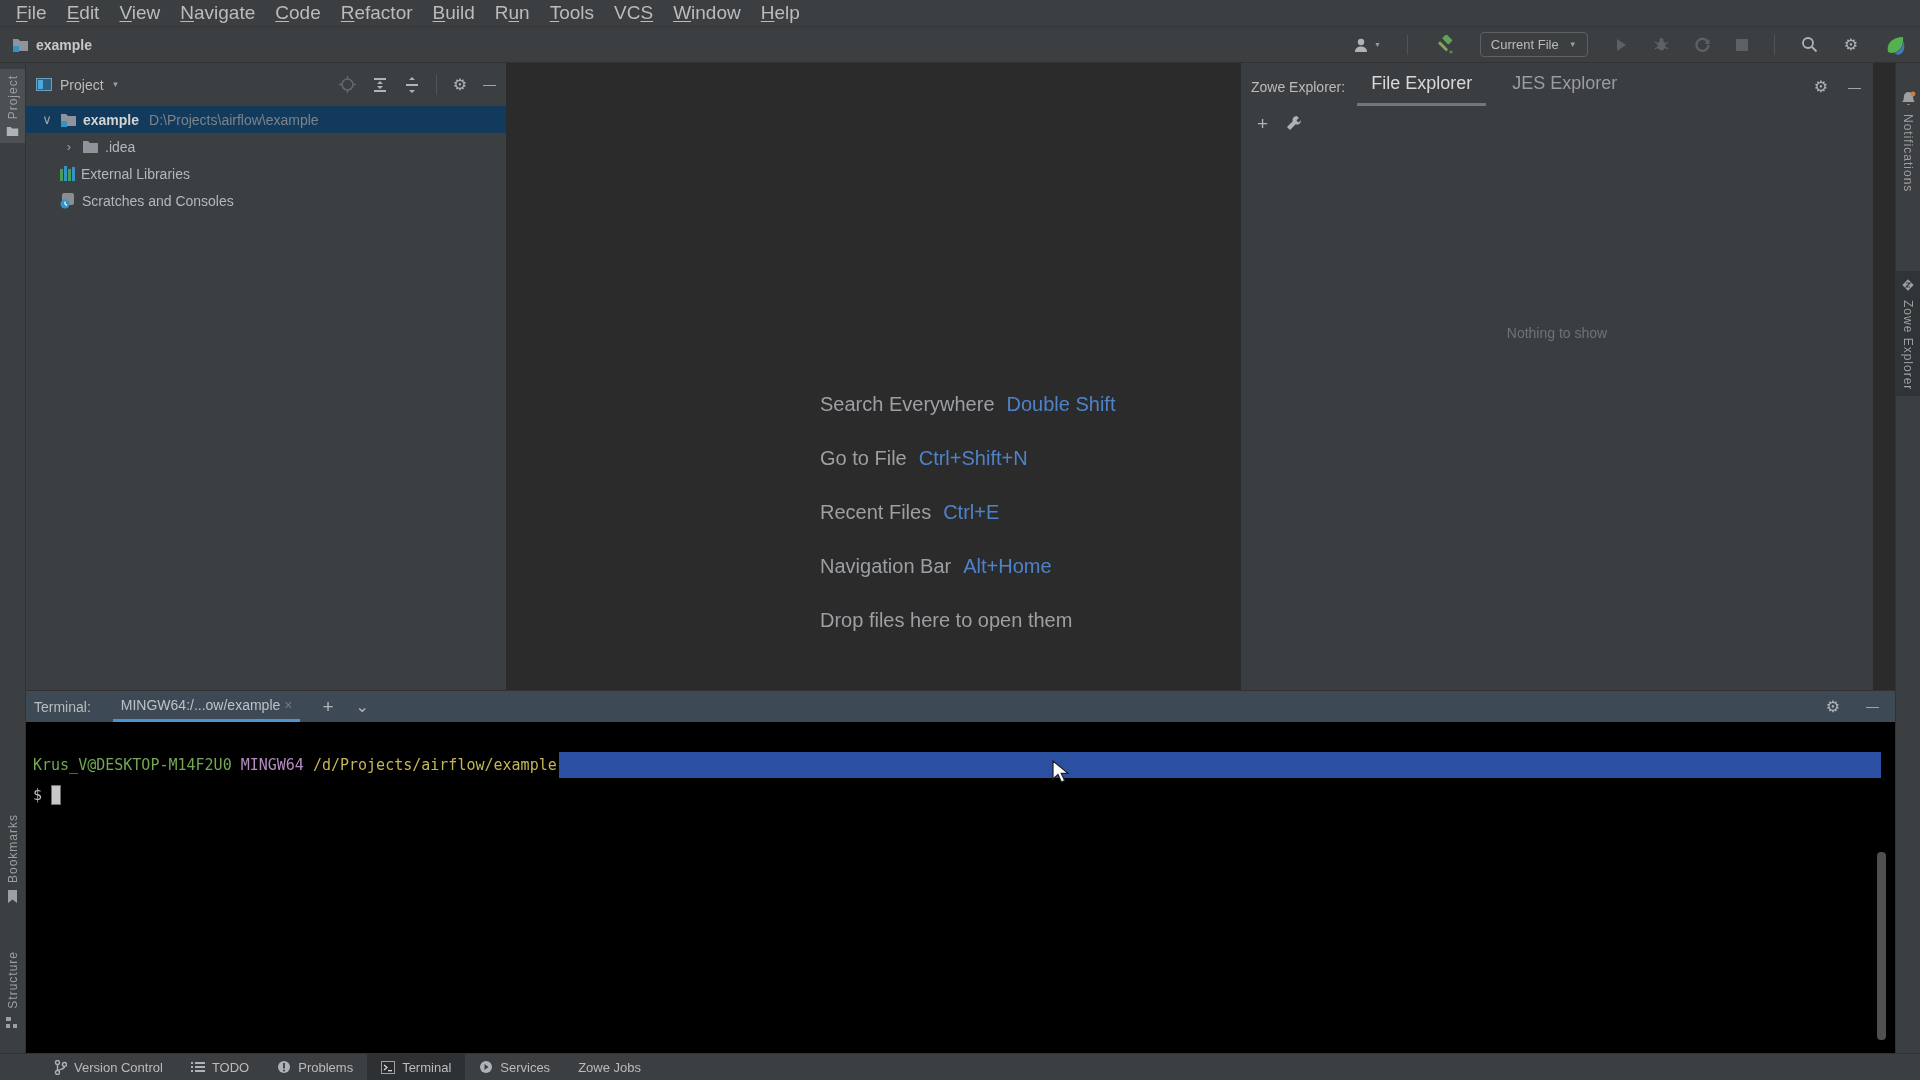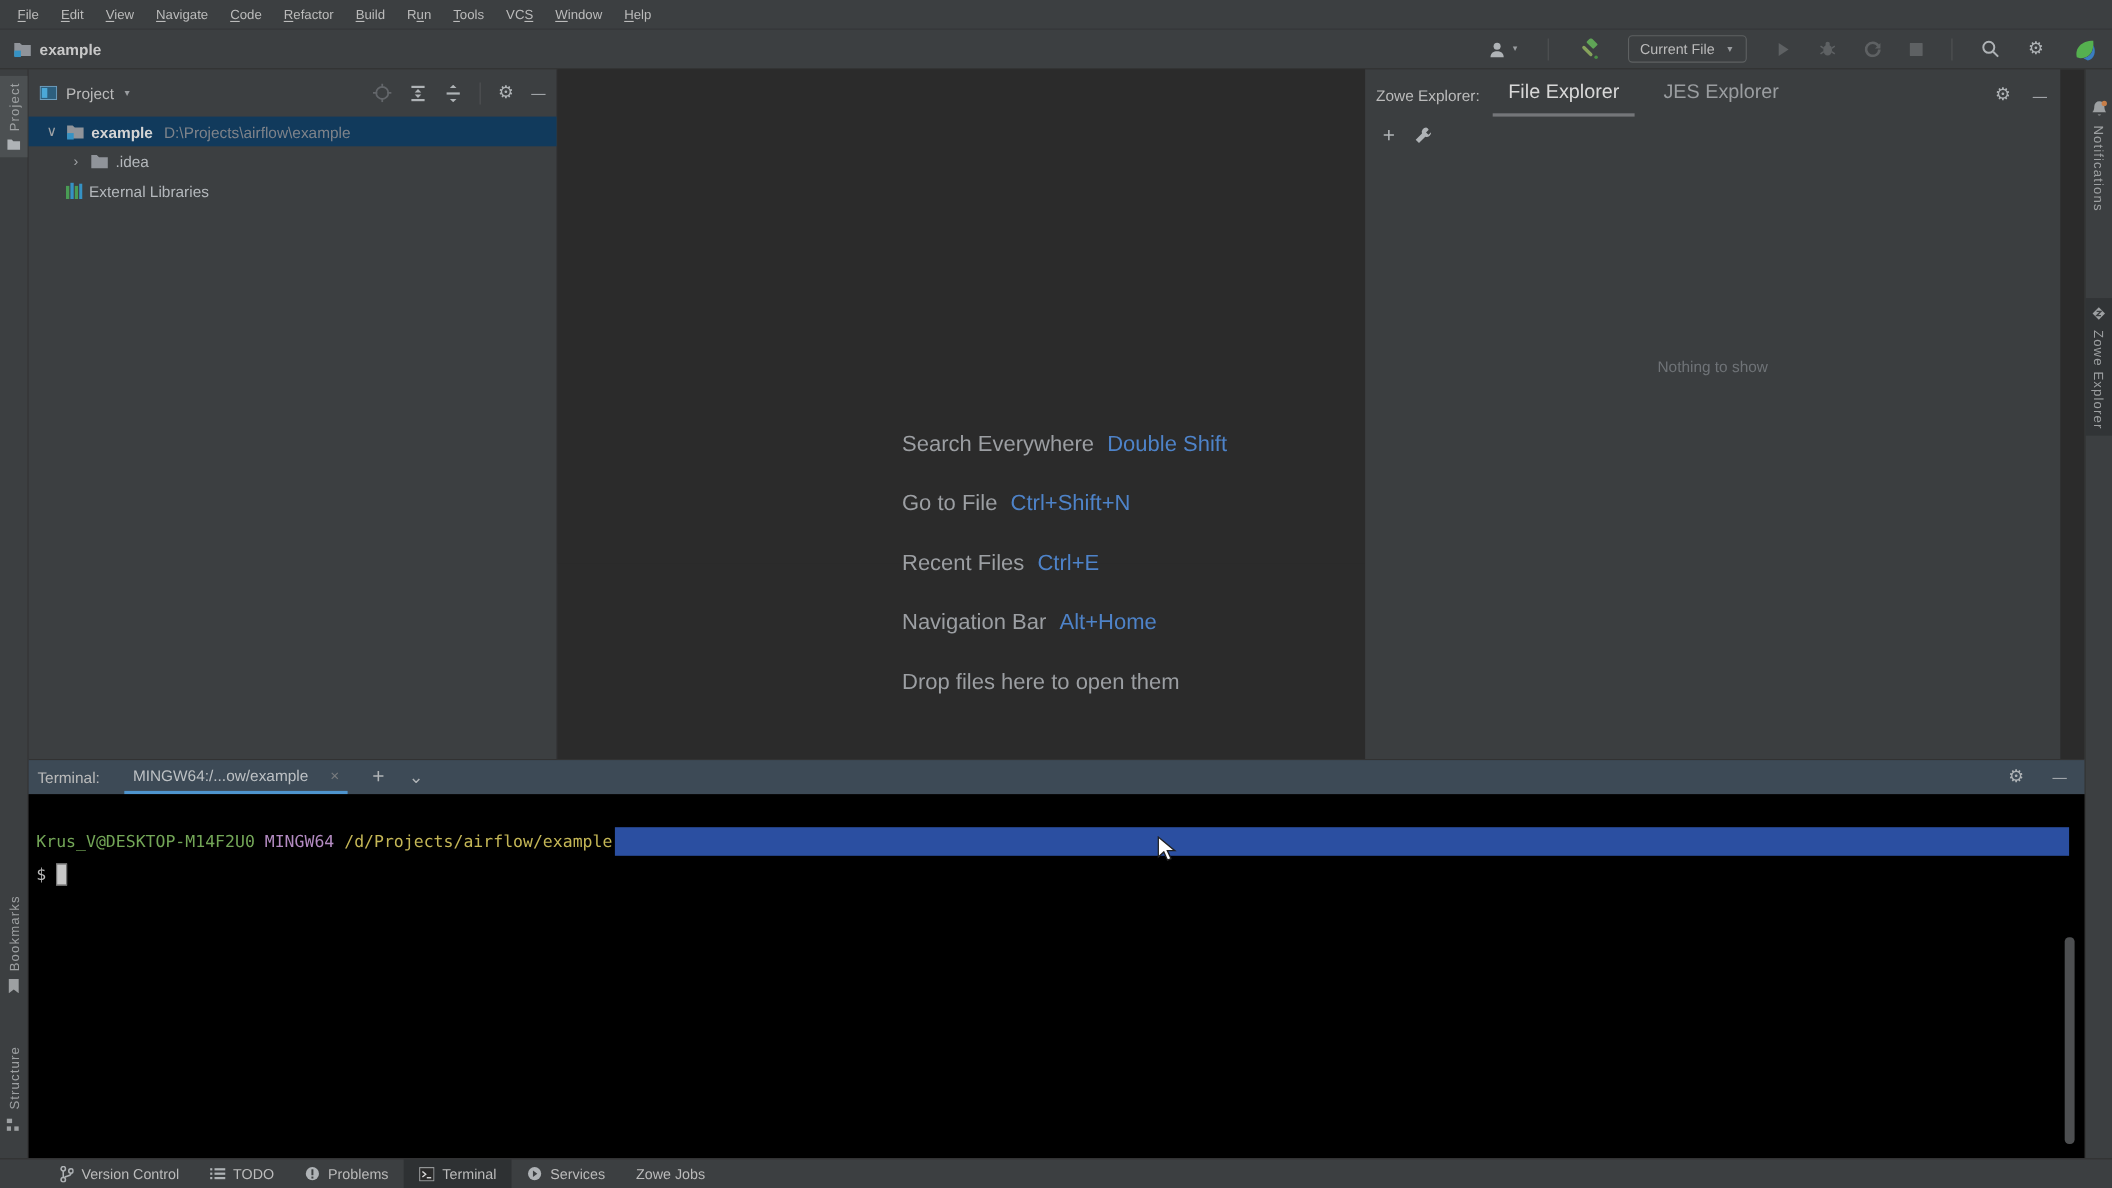--- a/index.html
+++ b/index.html
@@ -3,21 +3,21 @@
 <meta charset="utf-8">
 <style>
   * { margin:0; padding:0; box-sizing:border-box; }
   html,body { width:1920px; height:1080px; background:#2B2B2B; overflow:hidden;
               font-family:"Liberation Sans", sans-serif; -webkit-font-smoothing:antialiased; }
   .screen { position:absolute; inset:0; }
 
   
   .menubar { position:absolute; top:0; left:0; right:0; height:27px; background:#3C3F41;
              border-bottom:1px solid #343638; display:flex; align-items:center; padding-left:6px; }
-  .menu-item { padding:0 10px; font-size:12px; color:#BBBBBB; cursor:default; }
+  .menu-item { padding:0 10px; font-size:19px; color:#BBBBBB; cursor:default; }
   .menu-item u { text-decoration:underline; text-underline-offset:2px; }
 
   
   .toolbar { position:absolute; top:27px; left:0; right:0; height:36px; background:#3C3F41;
              display:flex; align-items:center; border-bottom:1px solid #323232; }
   .proj-chip { display:flex; align-items:center; gap:7px; margin-left:12px; }
   .proj-chip span { font-size:14px; font-weight:bold; color:#C8C8C8; }
   .toolbar-right { margin-left:auto; display:flex; align-items:center; gap:26px; padding-right:14px; }
   .tb-divider { width:1px; height:20px; background:#515355; }
   .runconfig { display:flex; align-items:center; gap:10px; border:1px solid #5E6162; border-radius:4px;
@@ -67,21 +67,21 @@
   .zowe-tab { font-size:18px; color:#9A9DA0; padding:0 14px 9px 14px; margin-left:12px; border-bottom:3px solid transparent; }
   .zowe-tab.active { color:#D8D8D8; border-bottom-color:#747679; }
   .zowe-header-icons { margin-left:auto; display:flex; align-items:center; gap:20px; padding-bottom:11px; }
   .zowe-toolbar { height:34px; display:flex; align-items:center; gap:18px; padding-left:16px; }
   .zowe-empty { position:absolute; left:0; right:0; top:262px; text-align:center; color:#6F7377; font-size:14px; }
 
   
   .terminal-header { position:absolute; left:26px; right:25px; top:690px; height:32px; background:#3D4A56;
                      border-top:1px solid #323232; display:flex; align-items:center; }
   .term-label { color:#BBBBBB; font-size:14px; margin:0 22px 0 8px; }
-  .term-tab { display:flex; align-items:center; gap:20px; height:100%; padding:0 8px;
+  .term-tab { display:flex; align-items:center; gap:4px; height:100%; padding:0 8px;
               border-bottom:3px solid #4E94CE; }
   .term-tab .ttext { color:#BDC1C4; font-size:14px; }
   .term-tab .close { color:#787B7E; font-size:14px; }
   .term-head-icon { color:#AFB3B6; font-size:16px; margin-left:22px; }
   .term-header-right { margin-left:auto; display:flex; align-items:center; gap:26px; padding-right:16px; }
   .terminal-body { position:absolute; left:26px; right:25px; top:722px; height:331px; background:#000000;
                    font-family:"DejaVu Sans Mono","Liberation Mono",monospace; font-size:15px; }
   .prompt-line { display:flex; align-items:center; height:26px; margin:30px 0 0 7px; white-space:pre; }
   .p-user { color:#73A657; }
   .p-env  { color:#B48BC2; margin-left:9px; }
@@ -263,20 +263,28 @@
       </div>
       <div class="tree-row indent-noarrow">
         <svg width="15" height="15" viewBox="0 0 15 15">
           <rect x="0" y="3" width="3" height="12" fill="#499C54"></rect>
             <rect x="4" y="0" width="3" height="15" fill="#3592C4"></rect>
           <rect x="8" y="3" width="3" height="12" fill="#499C54"></rect>
             <rect x="12" y="1" width="3" height="14" fill="#3592C4"></rect>
         </svg>
         <span class="name">External Libraries</span>
       </div>
+      <div class="tree-row indent-noarrow">
+        <svg width="16" height="16" viewBox="0 0 16 16">
+          <rect x="2" y="0" width="12" height="12" rx="2" fill="#8A8E92"></rect>
+          <circle cx="5" cy="11" r="4.5" fill="#3592C4"></circle>
+          <path d="M5 8.5V11l2 1.5" stroke="#E8F4FB" stroke-width="1.3" fill="none"></path>
+        </svg>
+        <span class="name">Scratches and Consoles</span>
+      </div>
     </div>
   </div>
 
   <div class="editor">
     <div class="shortcuts">
       <div class="sc-row">
         <span class="lbl">Search Everywhere</span>
         <span class="keys">Double Shift</span>
       </div>
       <div class="sc-row">

